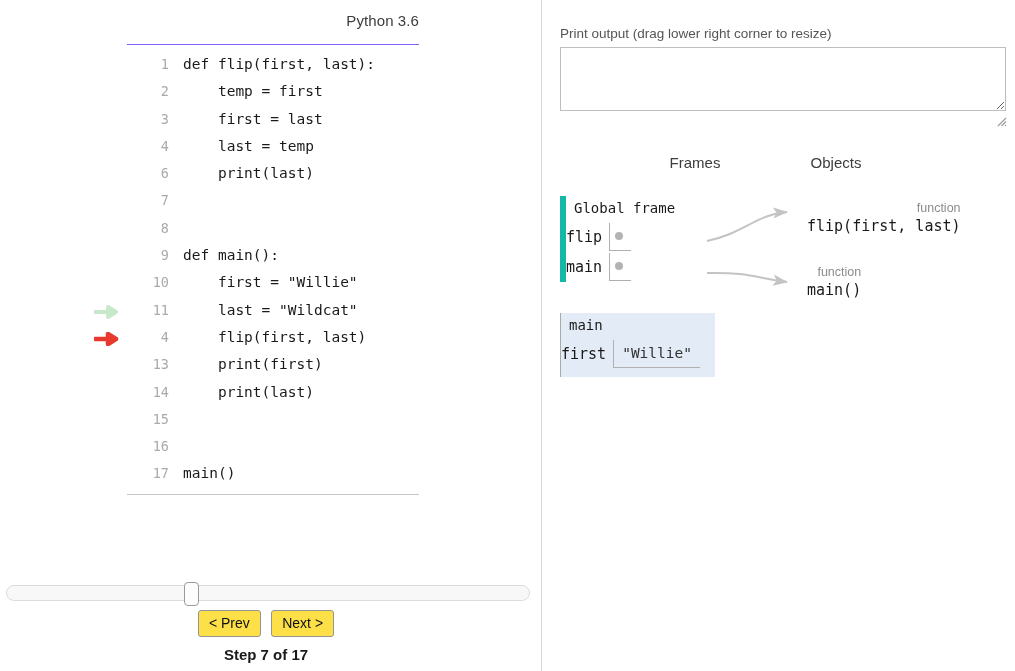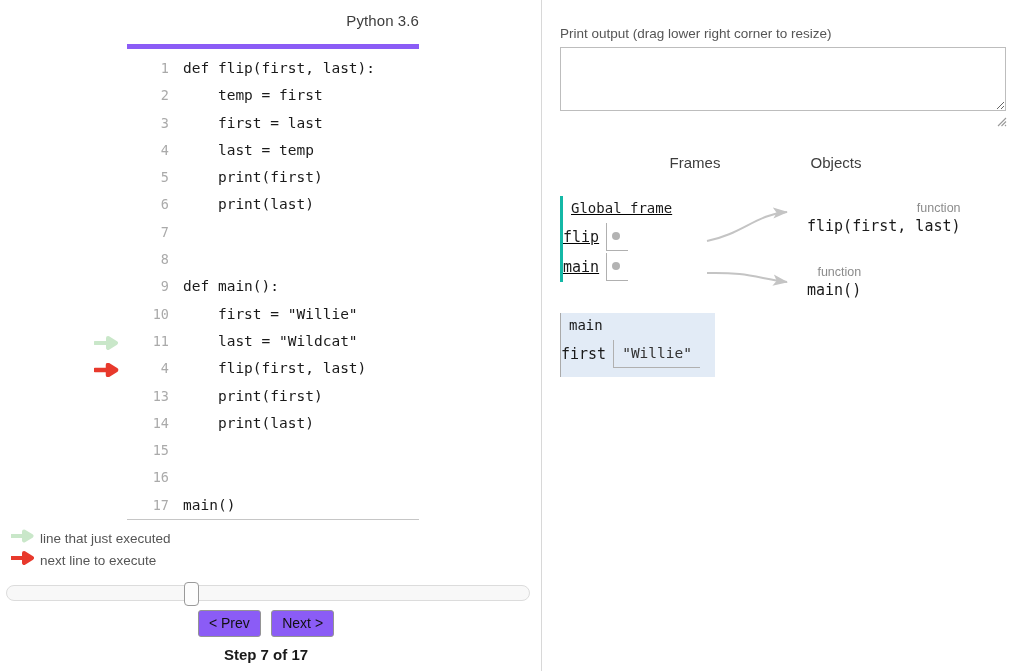--- a/index.html
+++ b/index.html
@@ -43,23 +43,24 @@
     width: 292px;
     text-align: right;
     font-size: 15px;
     color: #3d3d3d;
     letter-spacing: .1px;
   }
   #code-area {
     position: absolute;
     left: 127px; top: 44px;
     width: 292px;
-    border-top: 5px solid #8b5cf6;
+    border-top: 1px solid #8b5cf6;
     border-bottom: 1px solid #c6c6c6;
     padding-top: 6px;
+    padding-bottom: 6px;
   }
   .code-line {
     position: relative;
     height: 27.3px;
     line-height: 27.3px;
     font-family: "DejaVu Sans Mono", monospace;
     font-size: 14.5px;
     white-space: pre;
   }
   .lineno {
@@ -130,21 +131,21 @@
   #controls {
     position: absolute;
     left: 0; top: 610px;
     width: 532px;
     text-align: center;
   }
   .step-btn {
     font-family: "Liberation Sans", sans-serif;
     font-size: 14px;
     color: #111111;
-    background: #8b5cf6;
+    background: #fde047;
     border: 1px solid #949494;
     border-radius: 3px;
     padding: 4px 10px 5px 10px;
     margin: 0 3px;
     cursor: pointer;
     line-height: 16px;
   }
   #step-label {
     margin-top: 9px;
     font-size: 15px;
@@ -183,23 +184,22 @@
   #objects-title {
     position: absolute; left: 229px; top: 0;
     width: 130px; text-align: center;
     font-size: 15px; color: #3d3d3d;
   }
 
   #global-frame {
     position: absolute;
     left: 18px; top: 180px;
     width: 150px;
-    border-left: 3px solid #14b8a6;
-    box-sizing: border-box;
-    text-decoration: underline;
+    border-left: 6px solid #14b8a6;
+    box-sizing: border-box;
   }
   .frame-title {
     font-family: "DejaVu Sans Mono", monospace;
     font-size: 14px;
     color: #1a1a1a;
     padding: 4px 0 6px 8px;
     white-space: pre;
   }
   .var-row {
     display: flex;
@@ -279,57 +279,38 @@
 
   <div id="left-pane">
 
     <div id="code-header">Python 3.6</div>
 
     <div id="code-area">
         <div class="code-line"><span class="lineno">1</span><span class="codetext">def flip(first, last):</span></div>
         <div class="code-line"><span class="lineno">2</span><span class="codetext">    temp = first</span></div>
         <div class="code-line"><span class="lineno">3</span><span class="codetext">    first = last</span></div>
         <div class="code-line"><span class="lineno">4</span><span class="codetext">    last = temp</span></div>
-        <div class="code-line"><span class="lineno">5</span><span class="codetext">    print(first)</span></div>
         <div class="code-line"><span class="lineno">6</span><span class="codetext">    print(last)</span></div>
         <div class="code-line"><span class="lineno">7</span><span class="codetext"></span></div>
         <div class="code-line"><span class="lineno">8</span><span class="codetext"></span></div>
         <div class="code-line"><span class="lineno">9</span><span class="codetext">def main():</span></div>
         <div class="code-line"><span class="lineno">10</span><span class="codetext">    first = "Willie"</span></div>
         <div class="code-line"><span class="arrow-slot"><svg class="arr-svg" width="26" height="14" viewBox="0 0 26 14">
               <path d="M1 7 H14 M14 2 L22 7 L14 12 Z" stroke="#c9e7c9" stroke-width="4" fill="#c9e7c9" stroke-linejoin="round" stroke-linecap="round"></path>
             </svg></span><span class="lineno">11</span><span class="codetext">    last = "Wildcat"</span></div>
         <div class="code-line"><span class="arrow-slot"><svg class="arr-svg" width="26" height="14" viewBox="0 0 26 14">
               <path d="M1 7 H14 M14 2 L22 7 L14 12 Z" stroke="#e8392c" stroke-width="4.5" fill="#e8392c" stroke-linejoin="round" stroke-linecap="round"></path>
             </svg></span><span class="lineno">4</span><span class="codetext">    flip(first, last)</span></div>
         <div class="code-line"><span class="lineno">13</span><span class="codetext">    print(first)</span></div>
         <div class="code-line"><span class="lineno">14</span><span class="codetext">    print(last)</span></div>
         <div class="code-line"><span class="lineno">15</span><span class="codetext"></span></div>
         <div class="code-line"><span class="lineno">16</span><span class="codetext"></span></div>
         <div class="code-line"><span class="lineno">17</span><span class="codetext">main()</span></div>
       </div>
 
-    <div id="legend">
-      <div class="legend-row">
-        <span class="lg-icon">
-          <svg width="24" height="14" viewBox="0 0 24 14">
-            <path d="M1 7 H14 M14 2.5 L21.5 7 L14 11.5 Z" stroke="#c9e7c9" stroke-width="4" fill="#c9e7c9" stroke-linejoin="round"></path>
-          </svg>
-        </span>
-        <span class="lg-text">line that just executed</span>
-      </div>
-      <div class="legend-row">
-        <span class="lg-icon">
-          <svg width="24" height="14" viewBox="0 0 24 14">
-            <path d="M1 7 H14 M14 2 L22 7 L14 12 Z" stroke="#e8392c" stroke-width="4" fill="#e8392c" stroke-linejoin="round"></path>
-          </svg>
-        </span>
-        <span class="lg-text">next line to execute</span>
-      </div>
-    </div>
 
     <div id="slider-wrap">
       <div id="slider-track"></div>
       <div id="slider-thumb" style="left: 178px;"></div>
     </div>
 
     <div id="controls">
       <button class="step-btn">&lt; Prev</button>
       <button class="step-btn">Next &gt;</button>
       <div id="step-label">Step 7 of 17</div>

